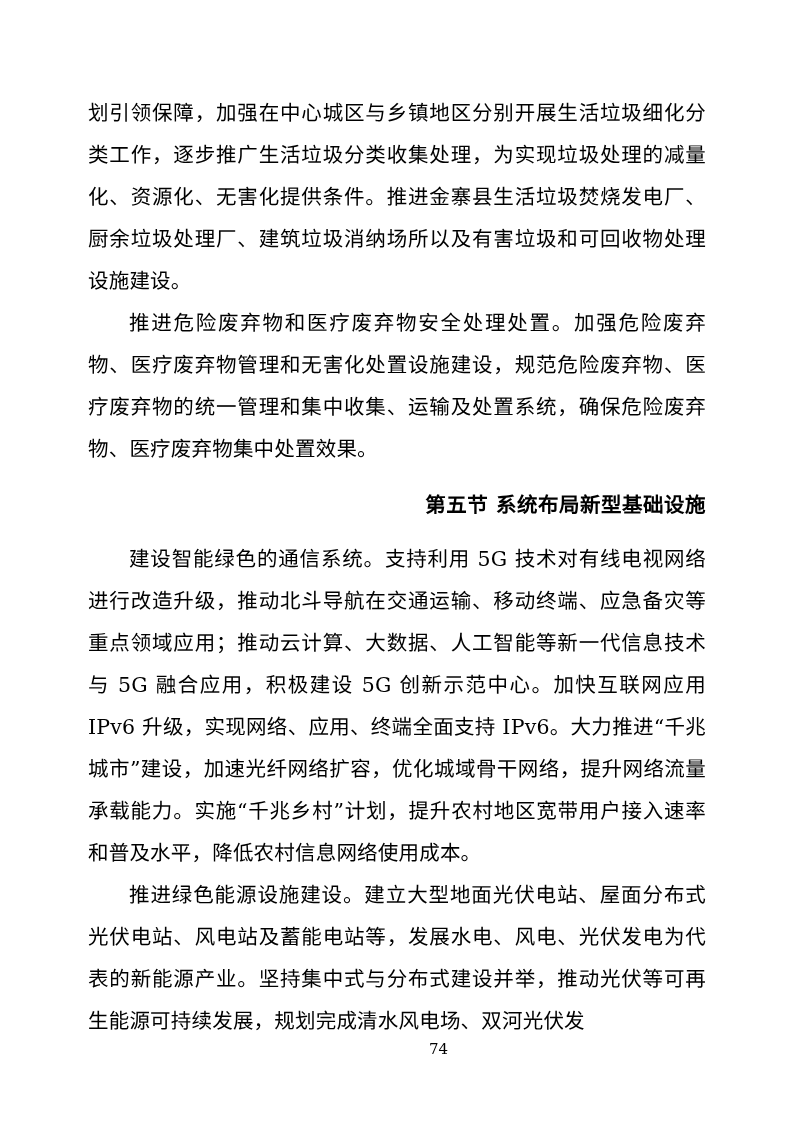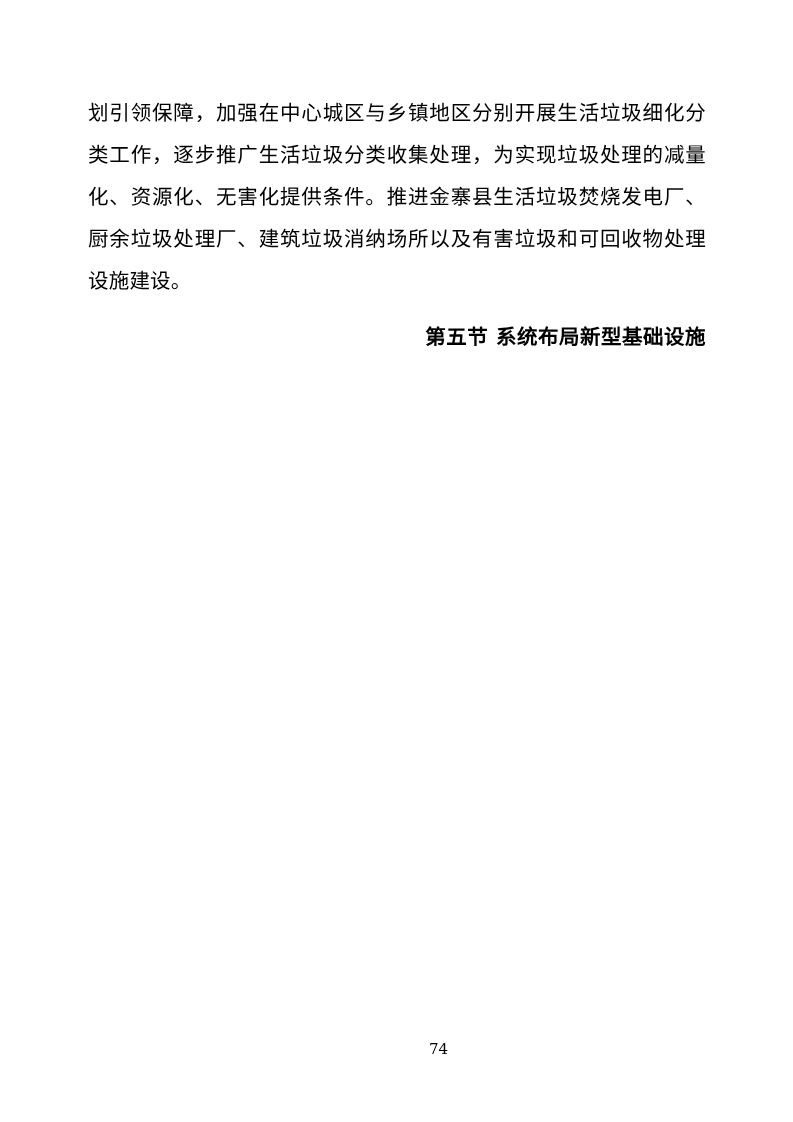--- a/index.html
+++ b/index.html
@@ -64,21 +64,24 @@
   }
 </style>
 </head>
 <body>
 
 <div class="page">
   <div class="content">
 
     <p class="body-par">划引领保障，加强在中心城区与乡镇地区分别开展生活垃圾细化分类工作，逐步推广生活垃圾分类收集处理，为实现垃圾处理的减量化、资源化、无害化提供条件。推进金寨县生活垃圾焚烧发电厂、厨余垃圾处理厂、建筑垃圾消纳场所以及有害垃圾和可回收物处理设施建设。</p>
 
+    <p class="body-par indent">推进危险废弃物和医疗废弃物安全处理处置。加强危险废弃物、医疗废弃物管理和无害化处置设施建设，规范危险废弃物、医疗废弃物的统一管理和集中收集、运输及处置系统，确保危险废弃物、医疗废弃物集中处置效果。</p>
 
     <h2 class="section-heading">第五节  系统布局新型基础设施</h2>
 
+    <p class="body-par indent">建设智能绿色的通信系统。支持利用 5G 技术对有线电视网络进行改造升级，推动北斗导航在交通运输、移动终端、应急备灾等重点领域应用；推动云计算、大数据、人工智能等新一代信息技术与 5G 融合应用，积极建设 5G 创新示范中心。加快互联网应用 IPv6 升级，实现网络、应用、终端全面支持 IPv6。大力推进“千兆城市”建设，加速光纤网络扩容，优化城域骨干网络，提升网络流量承载能力。实施“千兆乡村”计划，提升农村地区宽带用户接入速率和普及水平，降低农村信息网络使用成本。</p>
 
+    <p class="body-par indent">推进绿色能源设施建设。建立大型地面光伏电站、屋面分布式光伏电站、风电站及蓄能电站等，发展水电、风电、光伏发电为代表的新能源产业。坚持集中式与分布式建设并举，推动光伏等可再生能源可持续发展，规划完成清水风电场、双河光伏发</p>
 
   </div>
 
   <div class="page-number">74</div>
 </div>
 
 </body></html>

